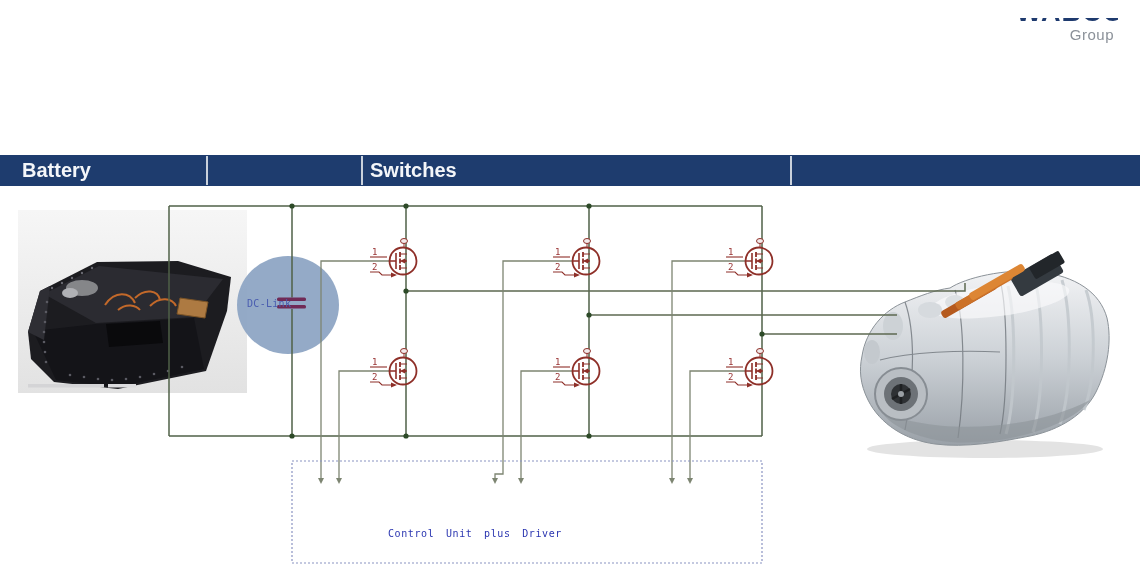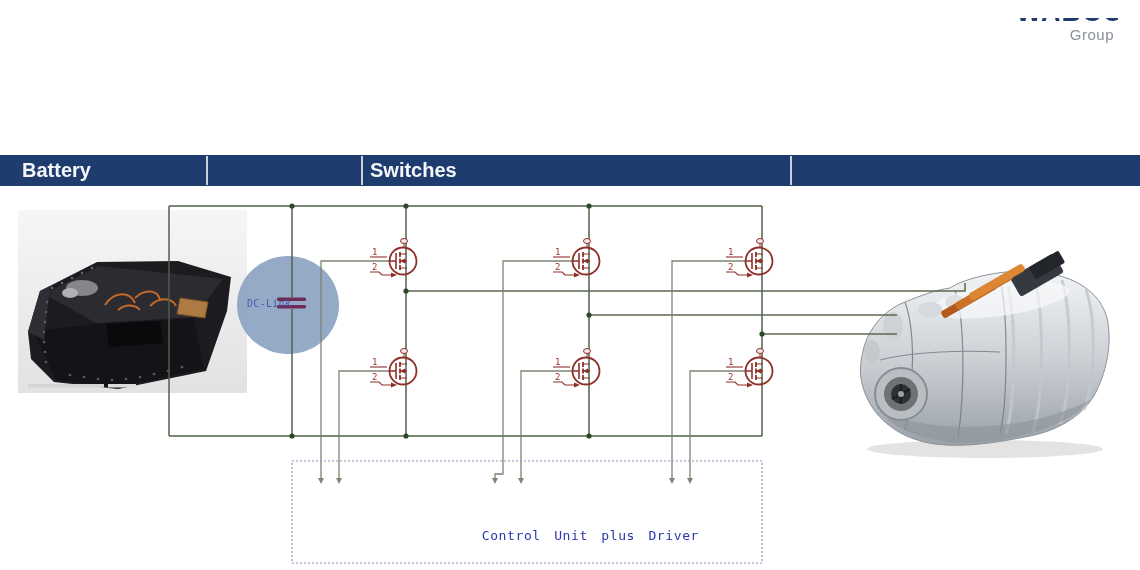--- a/index.html
+++ b/index.html
@@ -10,21 +10,21 @@
   
   #logo-clip{left:1016px;top:0;width:102px;height:7px;overflow:hidden;text-align:right;}
   #logo-clip span{display:block;margin-top:-21px;font-size:27px;font-weight:700;color:#1e3a6e;letter-spacing:1px;}
   #logo-sub{left:1016px;top:8px;width:98px;text-align:right;font-size:15px;color:#8b9199;letter-spacing:.5px;}
   
   #header-bar{left:0;top:137px;width:1140px;height:31px;background:#1e3c6e;}
   .hdr-label{position:absolute;top:0;height:48px;line-height:31px;color:#f4f6f9;font-size:20px;font-weight:700;white-space:nowrap;}
   .hdr-sep{position:absolute;top:1px;width:2px;height:29px;background:#c9d1dc;}
   
   #dc-link-label{left:247px;top:280px;font-size:10px;color:#4a5db0;font-family:"DejaVu Sans Mono",monospace;letter-spacing:.3px;}
-  #control-unit-label{left:399px;top:510px;width:300px;text-align:right;font-size:13px;color:#2a35b0;
+  #control-unit-label{left:388px;top:510px;width:300px;text-align:left;font-size:10px;color:#2a35b0;
       font-family:"DejaVu Sans Mono",monospace;letter-spacing:.6px;word-spacing:5px;}
   svg{position:absolute;left:0;top:0;}
   .pin-num{font-family:"DejaVu Sans Mono",monospace;font-size:9px;fill:#993333;}
 </style>
 </head>
 <body>
 
 <div id="stage">
 
 

